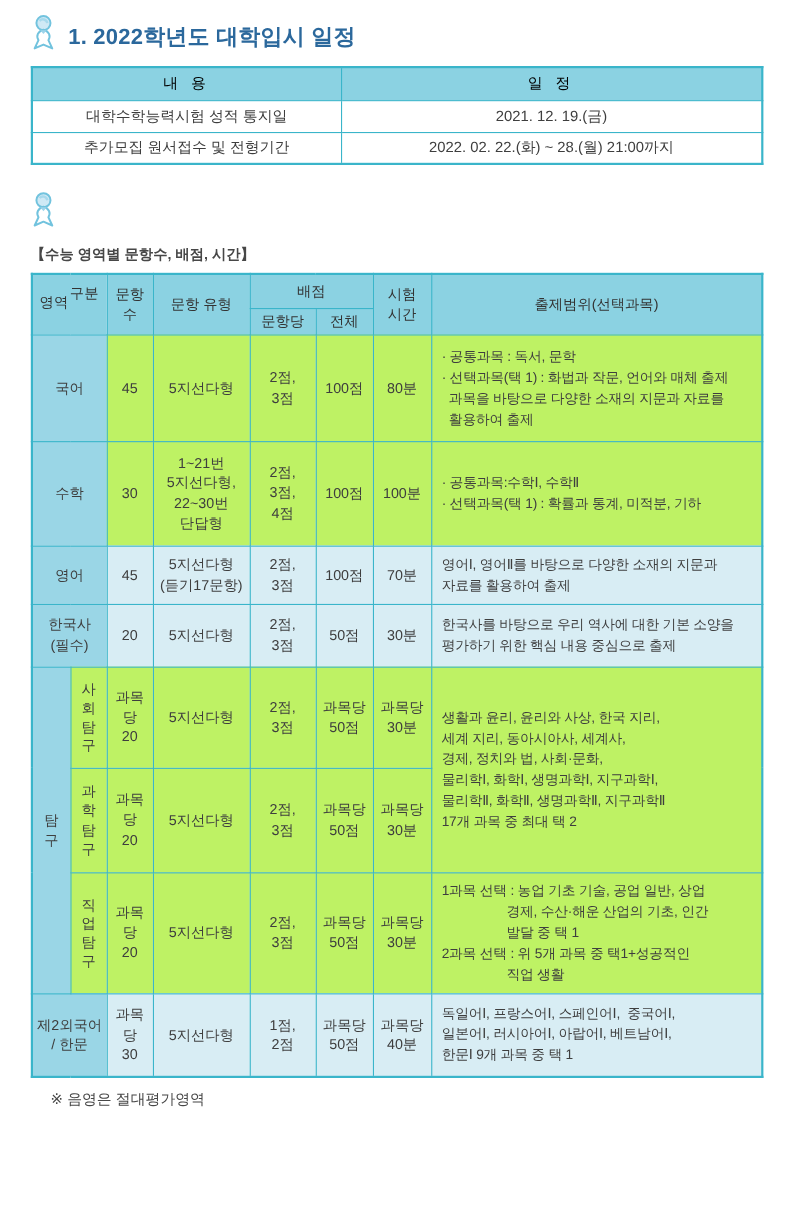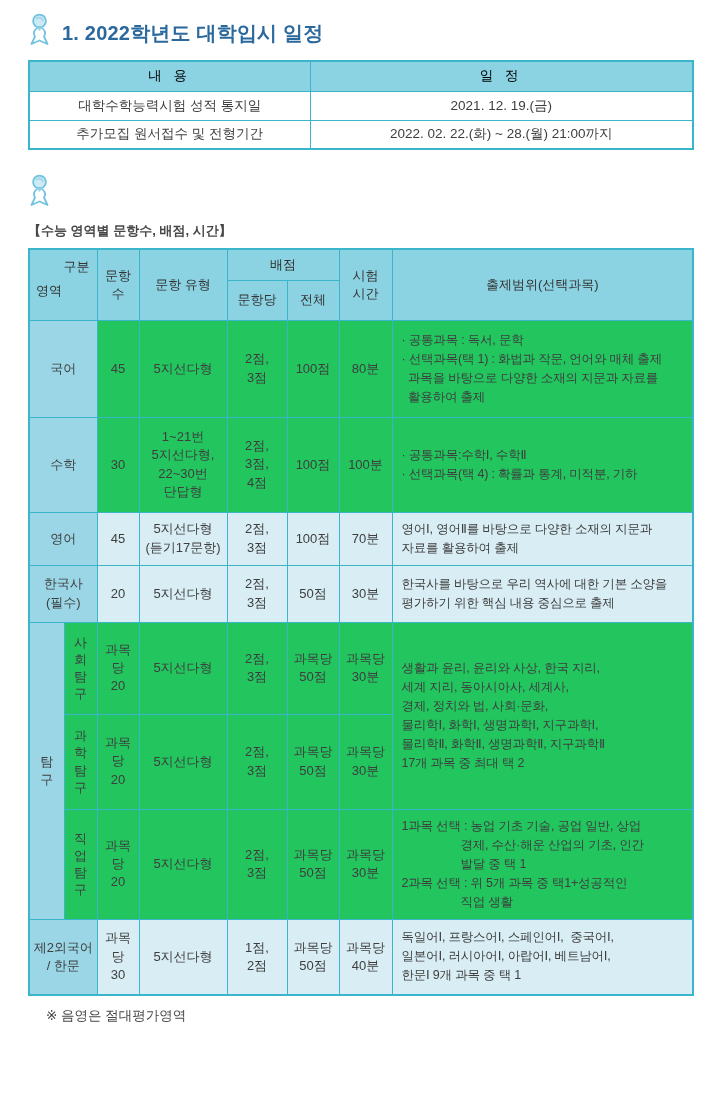--- a/index.html
+++ b/index.html
@@ -37,22 +37,22 @@
     width:664px;margin:14px 0 0 28px;text-align:left;
     font-size:13px;font-weight:600;color:#474747;
   }
   .t2{width:664px;margin-top:8px;border:2px solid var(--border);}
   .t2 th,.t2 td{
     border:1px solid var(--border);text-align:center;vertical-align:middle;
     font-size:13px;color:var(--text);padding:1px 2px;
   }
   .t2 th{background:var(--headbg);font-weight:400;color:#333;}
   .t2 thead tr:nth-child(1) th{height:31px;}
-  .t2 thead tr:nth-child(2) th{height:40px;}
-  .t2 td{background:#22c55e;}
+  .t2 thead tr:nth-child(2) th{height:24px;}
+  .t2 td{background:#bef264;}
   .t2 td.lbl{background:var(--labelbg);}
   .t2 tr.shaded td{background:var(--shade);}
   .t2 tr.shaded td.lbl{background:var(--labelbg);}
   .t2 .ml{white-space:pre-line;line-height:1.4;}
   .t2 .vert{white-space:pre-line;line-height:1.32;padding:2px 0;}
   .t2 .scope{
     text-align:left;padding:7px 8px 7px 9px;font-size:12.5px;
     line-height:1.52;white-space:pre-wrap;letter-spacing:-0.2px;
   }
   .corner{position:relative;padding:0;
@@ -172,21 +172,21 @@
       <td class="ml">1~21번
 5지선다형,
 22~30번
 단답형</td>
       <td class="ml">2점,
 3점,
 4점</td>
       <td>100점</td>
       <td>100분</td>
       <td class="scope">· 공통과목:수학Ⅰ, 수학Ⅱ
-· 선택과목(택 4) : 확률과 통계, 미적분, 기하</td>
+· 선택과목(택 1) : 확률과 통계, 미적분, 기하</td>
     </tr>
     <tr class="r-eng shaded">
       <td class="lbl" colspan="2">영어</td>
       <td>45</td>
       <td class="ml">5지선다형
 (듣기17문항)</td>
       <td class="ml">2점,
 3점</td>
       <td>100점</td>
       <td>70분</td>

